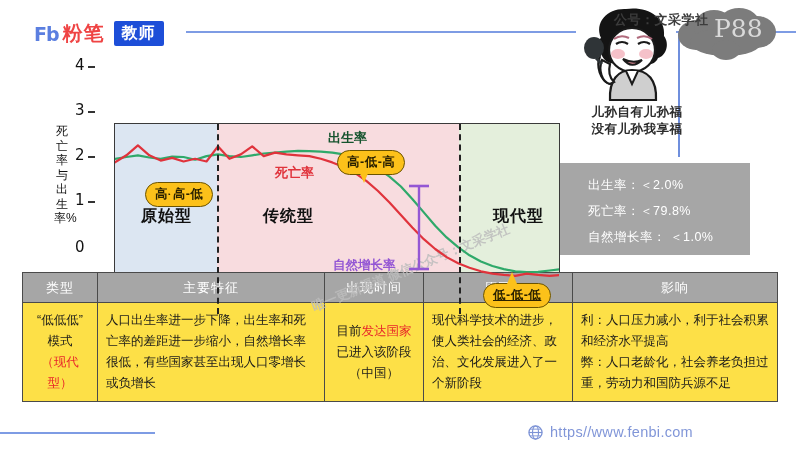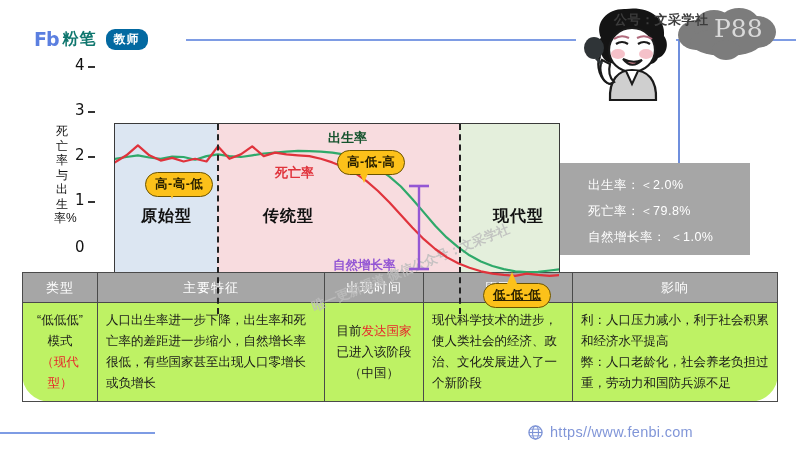--- a/index.html
+++ b/index.html
@@ -3,27 +3,27 @@
 <meta charset="utf-8">
 <style>
   html,body{margin:0;padding:0;}
   body{
     width:800px;height:450px;background:#ffffff;overflow:hidden;position:relative;
     font-family:"Liberation Sans","DejaVu Sans",sans-serif;
   }
   .page{position:absolute;inset:0;}
 
   
-  .hdr{position:absolute;left:0;top:17px;width:634px;height:46px;}
+  .hdr{position:absolute;left:0;top:9px;width:634px;height:46px;}
   .logo{position:absolute;left:34px;top:11px;display:flex;align-items:center;gap:4px;}
   .logo-fb{font-size:19px;font-weight:bold;color:#5b7fe0;letter-spacing:-1px;font-family:"DejaVu Sans",sans-serif;}
-  .logo-txt{font-size:16px;font-weight:bold;color:#0f766e;letter-spacing:1px;}
+  .logo-txt{font-size:20px;font-weight:bold;color:#ef4444;letter-spacing:1px;}
   .logo-badge{
-    background:#0369a1;color:#fff;font-size:12px;font-weight:bold;
-    padding:2px 8px;border-radius:9px;margin-left:5px;letter-spacing:1px;
+    background:#1d4ed8;color:#fff;font-size:16px;font-weight:bold;
+    padding:2px 8px;border-radius:2px;margin-left:5px;letter-spacing:1px;
   }
   .hdr-rule{position:absolute;left:186px;top:22px;width:390px;height:2px;background:#7e9ce4;}
   .hdr-rule-right{position:absolute;left:676px;top:22px;width:120px;height:2px;background:#7e9ce4;}
   .right-vline{position:absolute;left:678px;top:22px;width:2px;height:126px;background:#6f8fdd;}
 
   
   .gzh{
     position:absolute;left:614px;top:11px;font-size:13px;color:#3c3c3c;
     font-weight:bold;letter-spacing:0.5px;white-space:nowrap;z-index:6;
   }
@@ -79,21 +79,21 @@
   }
   .tick{position:absolute;width:7px;height:2px;background:#333;}
   .wm{
     position:absolute;color:#bdbdbd;font-size:13px;font-weight:bold;white-space:nowrap;
     transform:rotate(-22deg);z-index:2;opacity:.85;
   }
 
   
   .tbl{
     position:absolute;left:22px;top:272px;width:756px;border-collapse:collapse;
-    table-layout:fixed;background:#bef264;border-radius:28px;
+    table-layout:fixed;background:#fde047;
   }
   .tbl td,.tbl th{border:1.2px solid #4a4a4a;vertical-align:middle;}
   .tbl th{
     background:#a6a6a6;color:#fff;font-size:13px;font-weight:normal;
     height:27px;letter-spacing:1px;
   }
   .tbl td{padding:7px 8px;font-size:12.5px;line-height:21px;color:#1a1a1a;}
   .c-type{text-align:center;font-size:12.5px;line-height:22px;}
   .red{color:#e8252a;}
   .cell-red{color:#e8252a;}
@@ -140,20 +140,24 @@
     <path d="M47 55 q9 11 19 1 q-9 4 -19 -1 Z" fill="#e08a96" stroke="#1a1a1a" stroke-width="2"></path>
 
     <path d="M34 96 C33 76 42 66 56 66 C72 66 81 76 80 96 Z" fill="#cfcfcf" stroke="#1a1a1a" stroke-width="2.2"></path>
     <path d="M50 67 L56 80 L62 67" fill="#ffffff" stroke="#1a1a1a" stroke-width="2"></path>
 
     <path d="M34 80 C24 76 20 62 24 52" stroke="#1a1a1a" stroke-width="2.4" fill="#ffffff"></path>
     <path d="M34 80 C26 78 22 66 26 56 L34 60 C32 68 34 74 38 78 Z" fill="#ffffff" stroke="#1a1a1a" stroke-width="2.2"></path>
     <ellipse cx="18" cy="44" rx="10" ry="11" fill="#2f3437"></ellipse>
     <path d="M20 54 L26 60" stroke="#2f3437" stroke-width="3"></path>
   </svg>
+  <div class="toon-cap">
+    <div>儿孙自有儿孙福</div>
+    <div>没有儿孙我享福</div>
+  </div>
 
   <div class="gzh">公号：文采学社</div>
 
   <div class="bubble">
     <div class="b" style="left:6px;top:14px;width:36px;height:30px;"></div>
     <div class="b" style="left:22px;top:4px;width:40px;height:34px;"></div>
     <div class="b" style="left:46px;top:2px;width:42px;height:34px;"></div>
     <div class="b" style="left:66px;top:10px;width:38px;height:32px;"></div>
     <div class="b" style="left:18px;top:22px;width:72px;height:28px;"></div>
     <div class="b" style="left:40px;top:34px;width:28px;height:20px;"></div>
@@ -203,21 +207,21 @@
       </svg>
 
       <div class="series-name" style="left:213px;top:5px;color:#14532d;">出生率</div>
       <div class="series-name" style="left:160px;top:40px;color:#e0333c;">死亡率</div>
       <div class="series-name" style="left:218px;top:133px;color:#9457d4;font-size:12.5px;">自然增长率</div>
 
       <div class="zone-label" style="left:26px;top:82px;">原始型</div>
       <div class="zone-label" style="left:148px;top:82px;">传统型</div>
       <div class="zone-label" style="left:378px;top:82px;">现代型</div>
 
-      <div class="callout" style="left:30px;top:48px;">高-高-低</div>
+      <div class="callout" style="left:30px;top:58px;">高-高-低</div>
       <div class="callout-tail" style="left:52px;top:63px;"></div>
 
       <div class="callout" style="left:222px;top:26px;">高-低-高</div>
       <div class="callout-tail" style="left:244px;top:47px;"></div>
 
       <div class="callout" style="left:368px;top:159px;text-decoration:underline;">低-低-低</div>
       <div class="callout-tail" style="left:392px;top:148px;transform:rotate(180deg);"></div>
     </div>
   </div>
 

